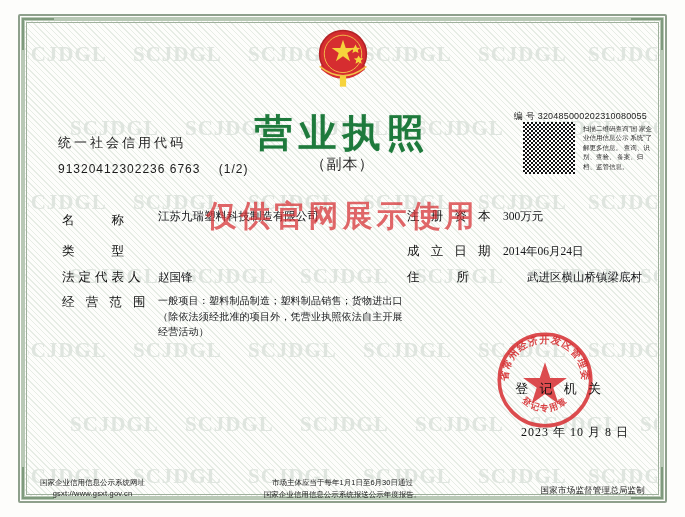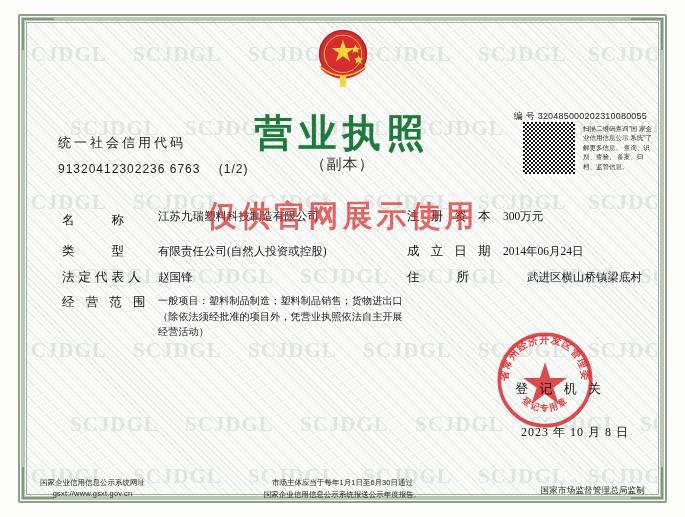--- a/index.html
+++ b/index.html
@@ -354,21 +354,20 @@
   <div class="qr-note">扫描二维码查询"国
 家企业信用信息公示
 系统"了解更多信息。
 查询、识别、查验、
 备案、归档、监管信息。</div>
 
   <div class="field-label" style="left:62px; top:212px;text-align:right;">名　　称</div>
   <div class="field-value" style="left:158px; top:209px;">江苏九瑞塑料科技制造有限公司</div>
 
   <div class="field-label" style="left:62px; top:243px;">类　　型</div>
-  <div class="field-value" style="left:158px; top:244px;">有限责任公司(自然人投资或控股)</div>
 
   <div class="field-label" style="left:62px; top:269px;">法定代表人</div>
   <div class="field-value" style="left:158px; top:270px;">赵国锋</div>
 
   <div class="field-label" style="left:62px; top:294px;">经 营 范 围</div>
   <div class="field-value small" style="left:158px; top:293px; width:250px;">一般项目：塑料制品制造；塑料制品销售；货物进出口（除依法须经批准的项目外，凭营业执照依法自主开展经营活动）</div>
 
   <div class="field-label" style="left:407px; top:208px;">注 册 资 本</div>
   <div class="field-value" style="left:503px; top:209px;">300万元</div>
 

